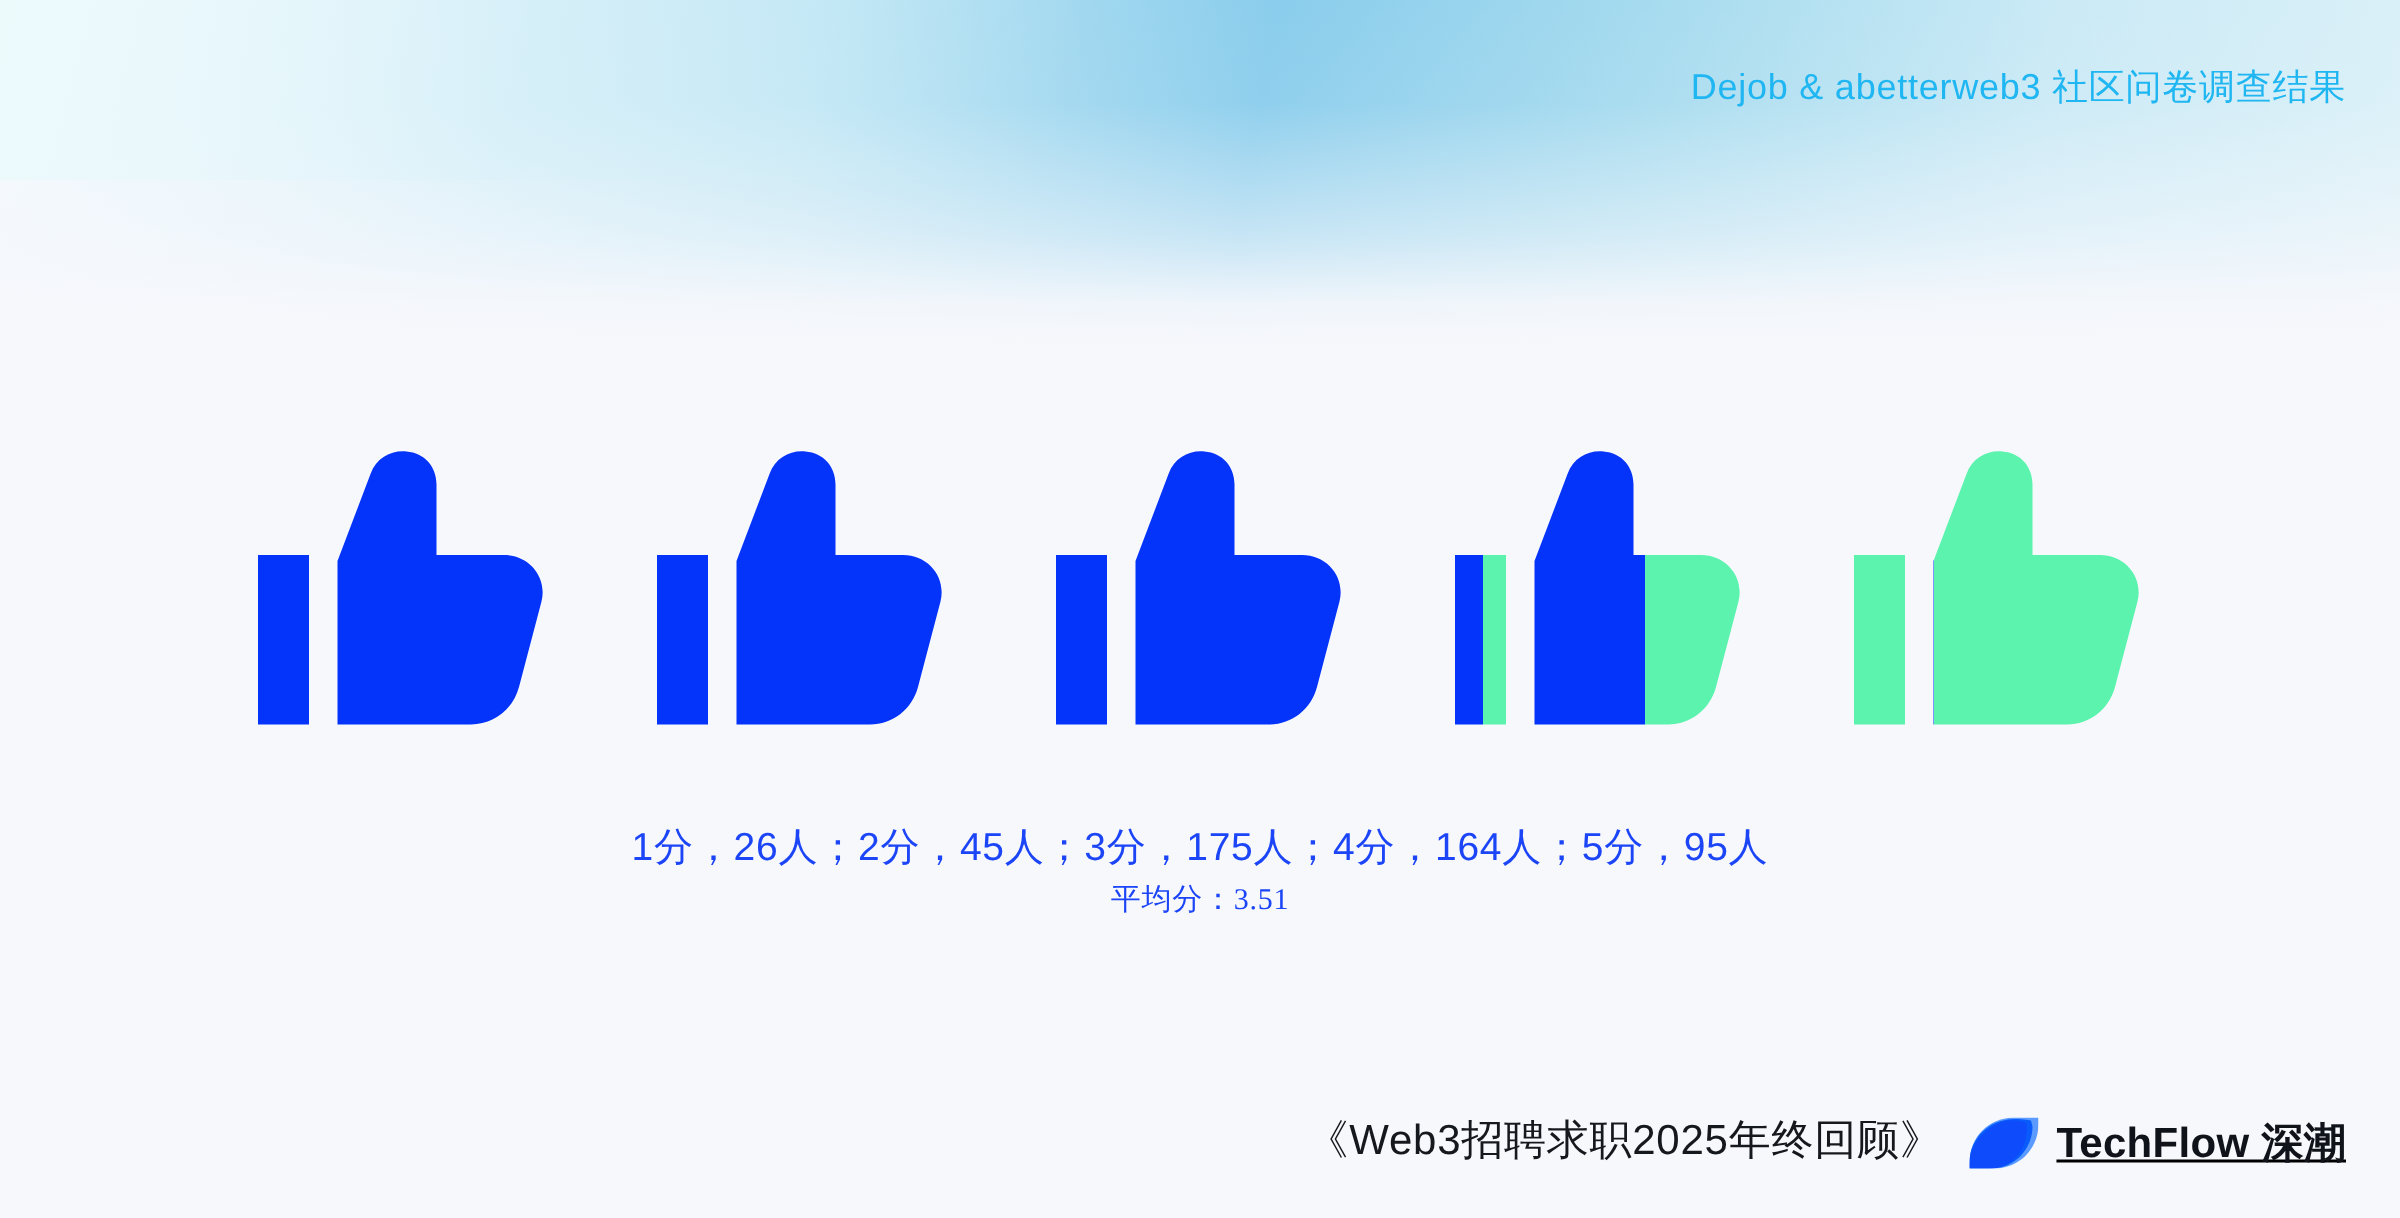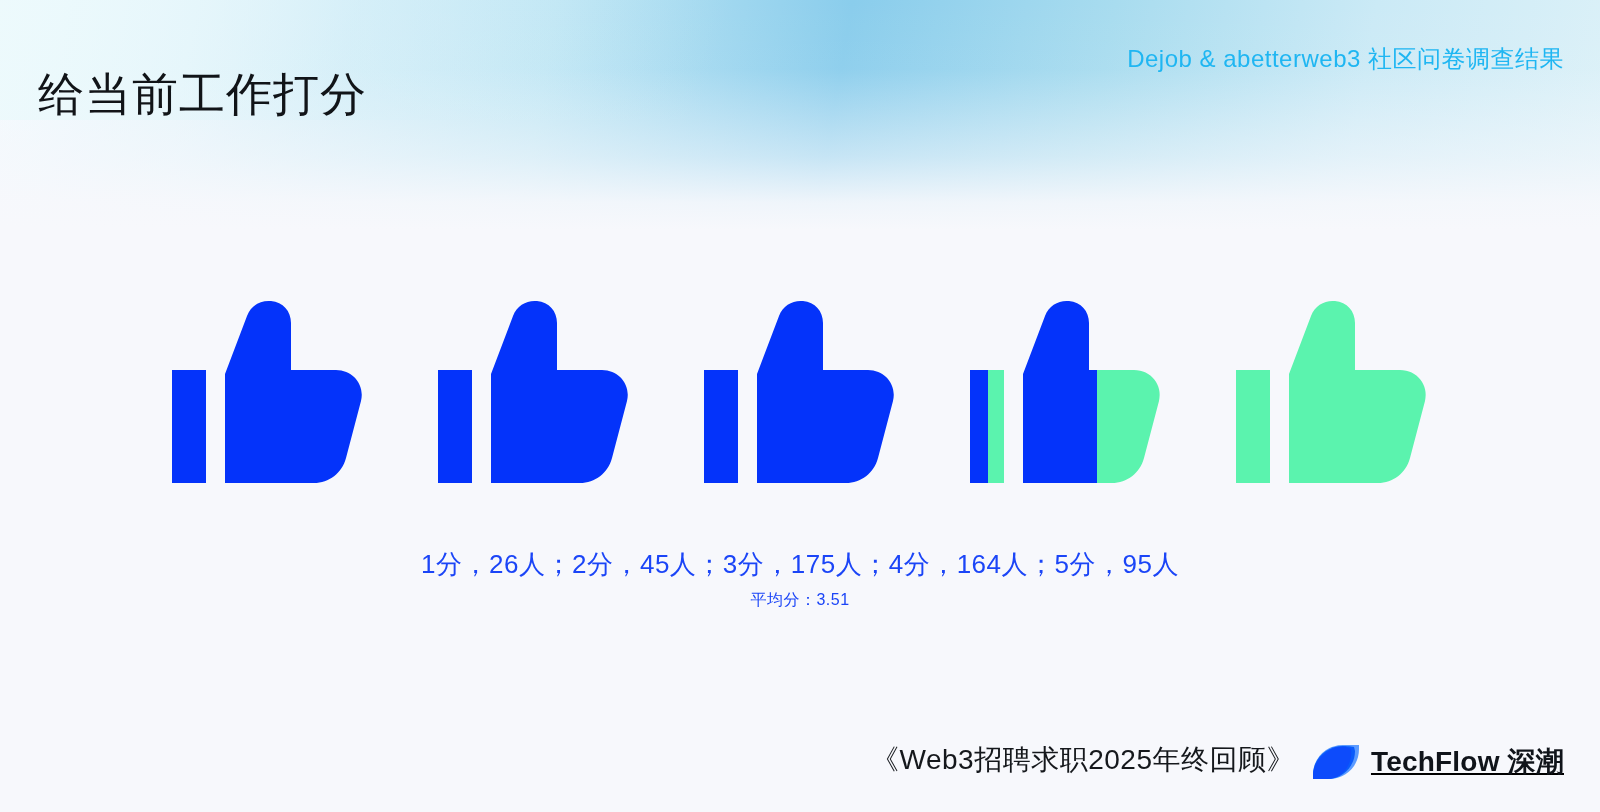--- a/index.html
+++ b/index.html
@@ -113,24 +113,25 @@
     width: 1600px;
     text-align: center;
     color: #1B45F7;
   }
   .stats-line {
     font-size: 26px;
     line-height: 36px;
     letter-spacing: 0.5px;
   }
   .stats-avg {
-    font-size: 16px;
+    font-size: 20px;
     line-height: 36px;
     letter-spacing: 0.5px;
     margin-top: 0px;
+    font-family: Liberation Serif, serif;
   }
 
   
   .footer {
     position: absolute;
     right: 36px;
     bottom: 32px;
     display: flex;
     align-items: flex-end;
     gap: 18px;
@@ -163,21 +164,20 @@
   }
 </style>
 </head>
 <body>
 
 <div class="slide">
 
   <div class="bg-gradient"></div>
   <div class="bg-gradient-soft"></div>
 
-  <h1 class="page-title">给当前工作打分</h1>
   <div class="survey-source">Dejob &amp; abetterweb3 社区问卷调查结果</div>
 
   <div class="thumbs-row">
 
     <div class="thumb">
       <svg viewBox="0 0 196 185" xmlns="http://www.w3.org/2000/svg" aria-hidden="true">
         <defs>
           <linearGradient id="g1" x1="0" y1="0" x2="1" y2="0">
             <stop offset="100%" stop-color="#0433FA"></stop>
             <stop offset="100%" stop-color="#5BF3AE"></stop>

